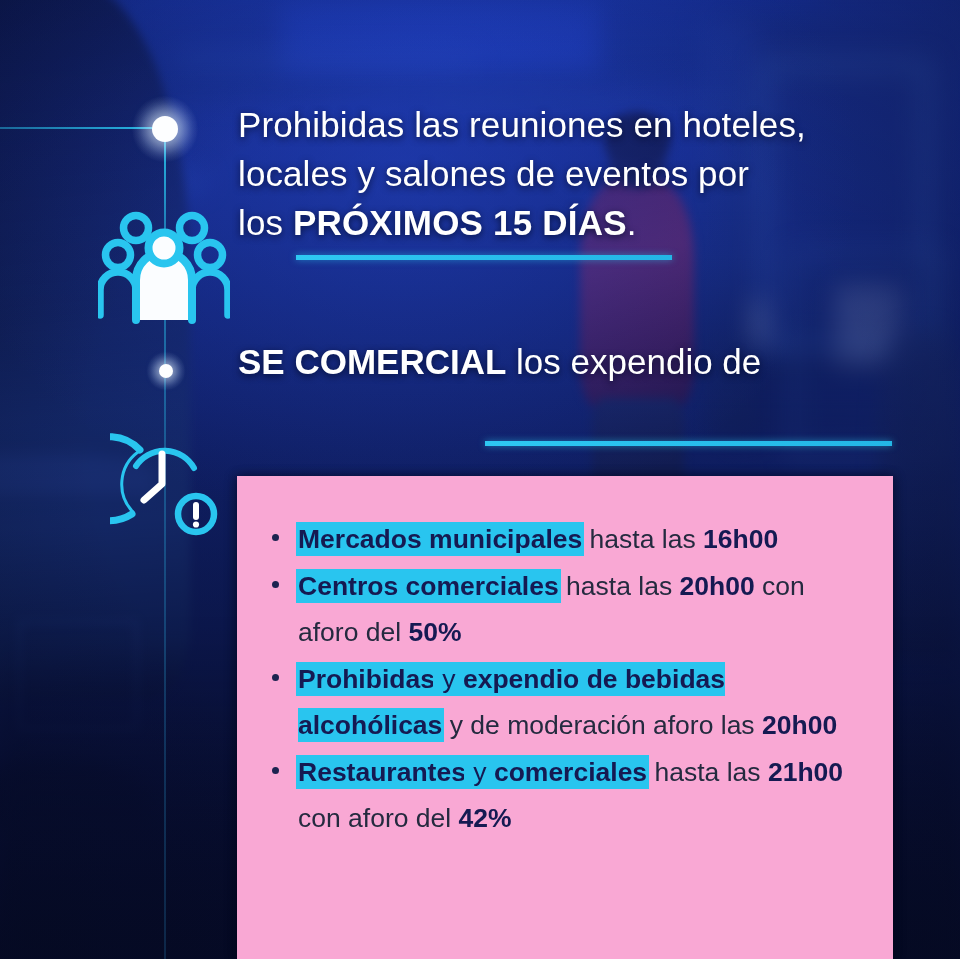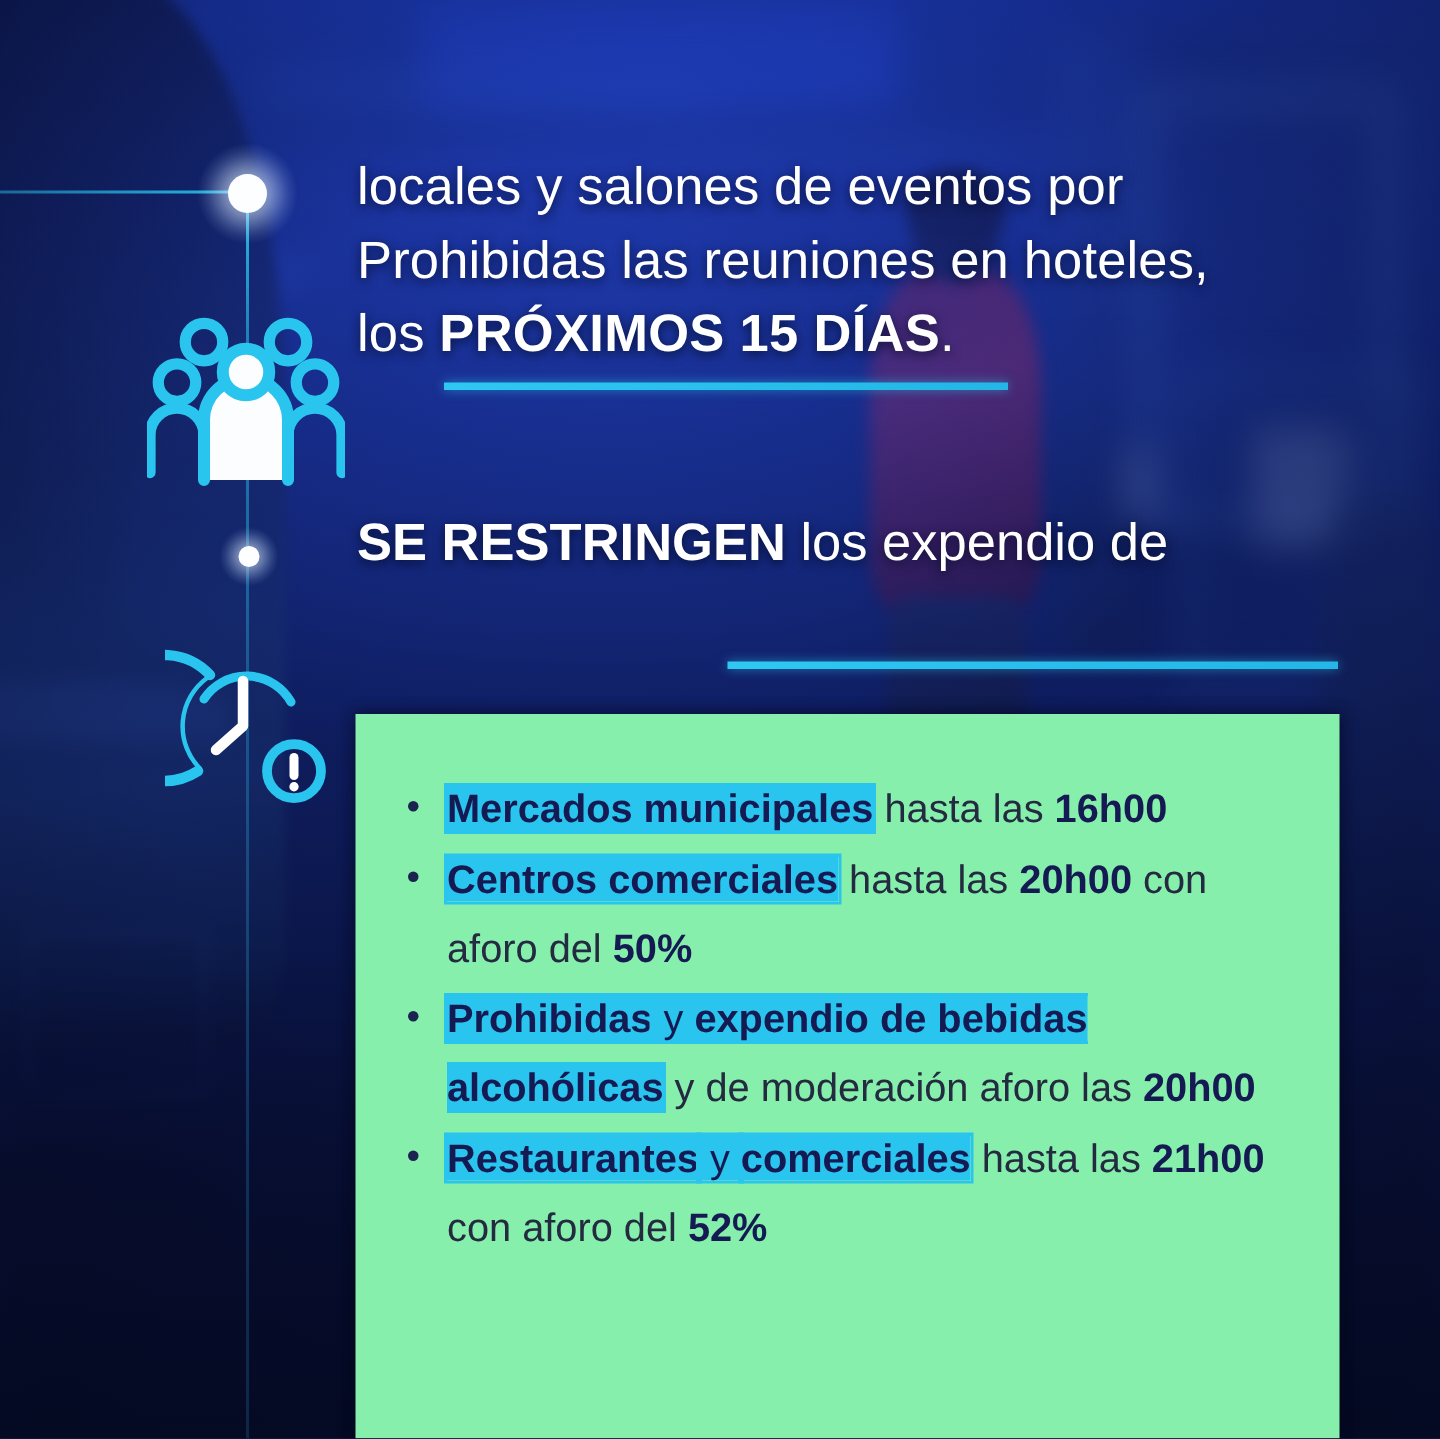--- a/index.html
+++ b/index.html
@@ -255,21 +255,21 @@
     line-height:52px;
     font-weight:400;
     text-shadow:0 2px 7px rgba(3,8,32,.75);
   }
   .headline-2 b { font-weight:700; }
 
   
   .card {
     position:absolute; left:237px; top:476px;
     width:656px; height:483px;
-    background:#86efac;
+    background:#f9a8d4;
     box-shadow:-2px 0 10px rgba(2,6,24,.45), 2px 0 10px rgba(2,6,24,.35);
   }
 
   .list { position:absolute; left:33px; top:40px; width:600px; }
 
   .li {
     position:relative;
     padding-left:28px;
     font-size:26.5px;
     line-height:46px;
@@ -369,28 +369,28 @@
 
       <path d="M52 26 V56 L34 72" fill="none" stroke="#ffffff" stroke-width="7" stroke-linecap="round" stroke-linejoin="round"></path>
 
       <circle cx="86" cy="86" r="18" fill="none" stroke="#29c5ef" stroke-width="6.5"></circle>
       <path d="M86 77 V89" stroke="#ffffff" stroke-width="6" stroke-linecap="round"></path>
       <circle cx="86" cy="96.5" r="3.1" fill="#ffffff"></circle>
     </svg>
   </div>
 
   <div class="headline">
+    <div>Prohibidas las reuniones en hoteles,</div>
     <div>locales y salones de eventos por</div>
-    <div>Prohibidas las reuniones en hoteles,</div>
     <div><span>los </span><b>PRÓXIMOS 15 DÍAS</b><span>.</span></div>
   </div>
   <div class="rule rule-1"></div>
 
   <div class="headline-2">
-    <div><b>SE RESTRINGEN</b><span> los expendio de</span></div>
+    <div><b>SE COMERCIAL</b><span> los expendio de</span></div>
   </div>
   <div class="rule rule-2"></div>
 
   <div class="card">
     <div class="list">
 
       <div class="li">
         <span class="dot"></span>
         <b class="hl">Mercados municipales</b><span> hasta las </span><b>16h00</b>
       </div>
@@ -401,19 +401,19 @@
         <b class="hl">Centros comerciales</b><span> hasta las </span><b>20h00</b><span> con aforo del </span><b>50%</b>
       </div>
 
       <div class="li">
         <span class="dot"></span>
         <b class="hl">Prohibidas</b><span class="hl-plain"> y </span><b class="hl">expendio de bebidas alcohólicas</b><span> y de moderación aforo las </span><b>20h00</b>
       </div>
 
       <div class="li">
         <span class="dot"></span>
-        <b class="hl">Restaurantes</b><span class="hl-plain"> y </span><b class="hl">comerciales</b><span> hasta las </span><b>21h00</b><span> con aforo del </span><b>52%</b>
+        <b class="hl">Restaurantes</b><span class="hl-plain"> y </span><b class="hl">comerciales</b><span> hasta las </span><b>21h00</b><span> con aforo del </span><b>42%</b>
       </div>
 
     </div>
   </div>
 
 </div>
 
 </body></html>

